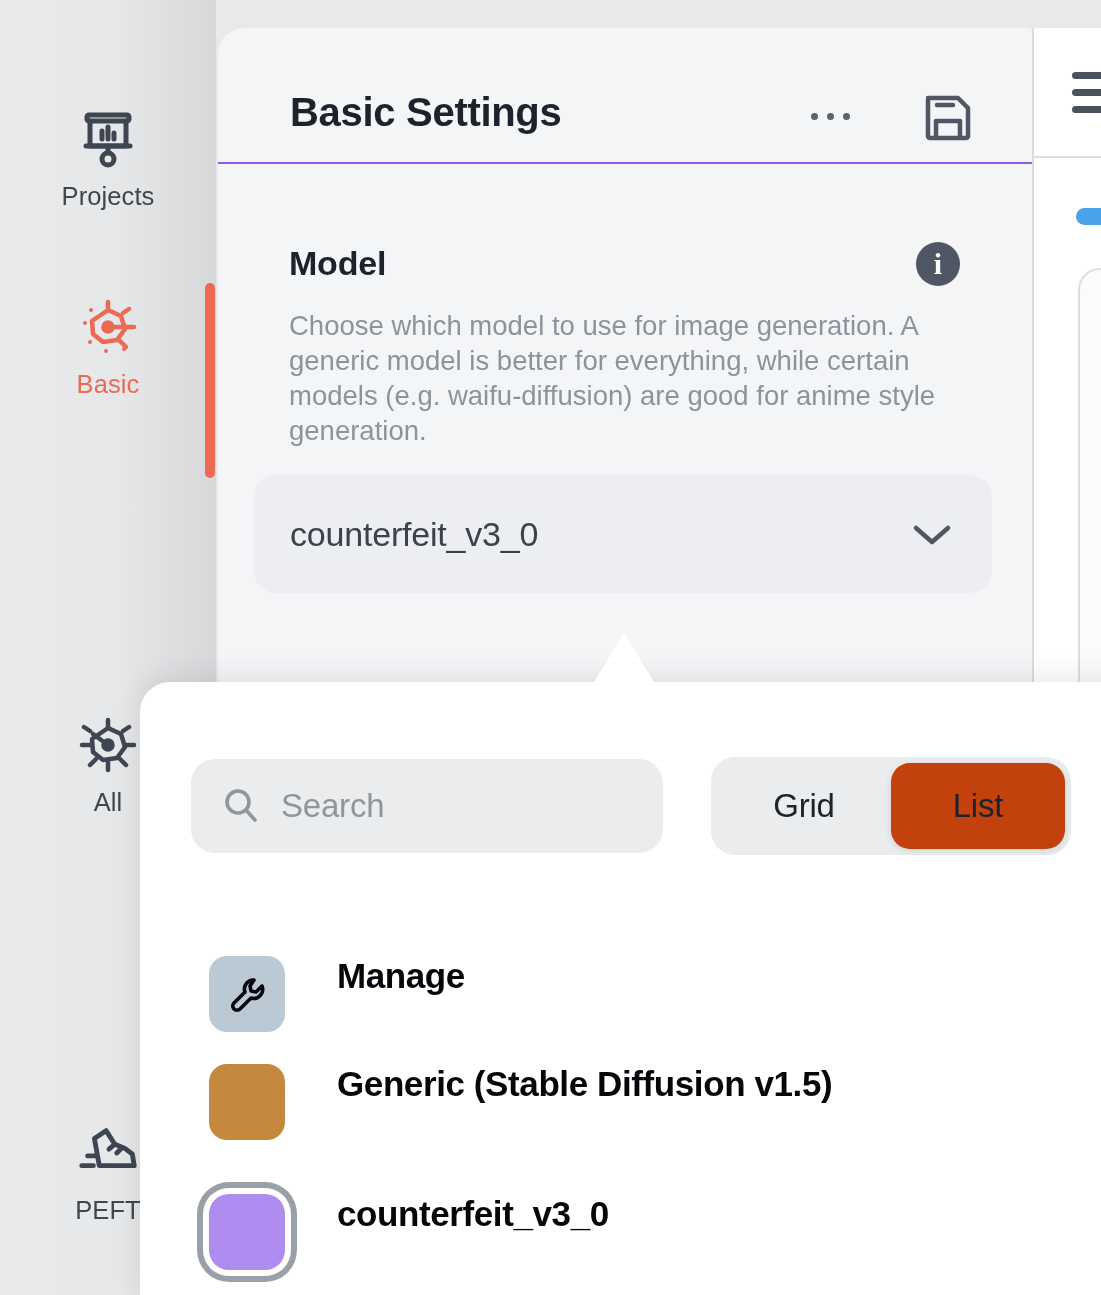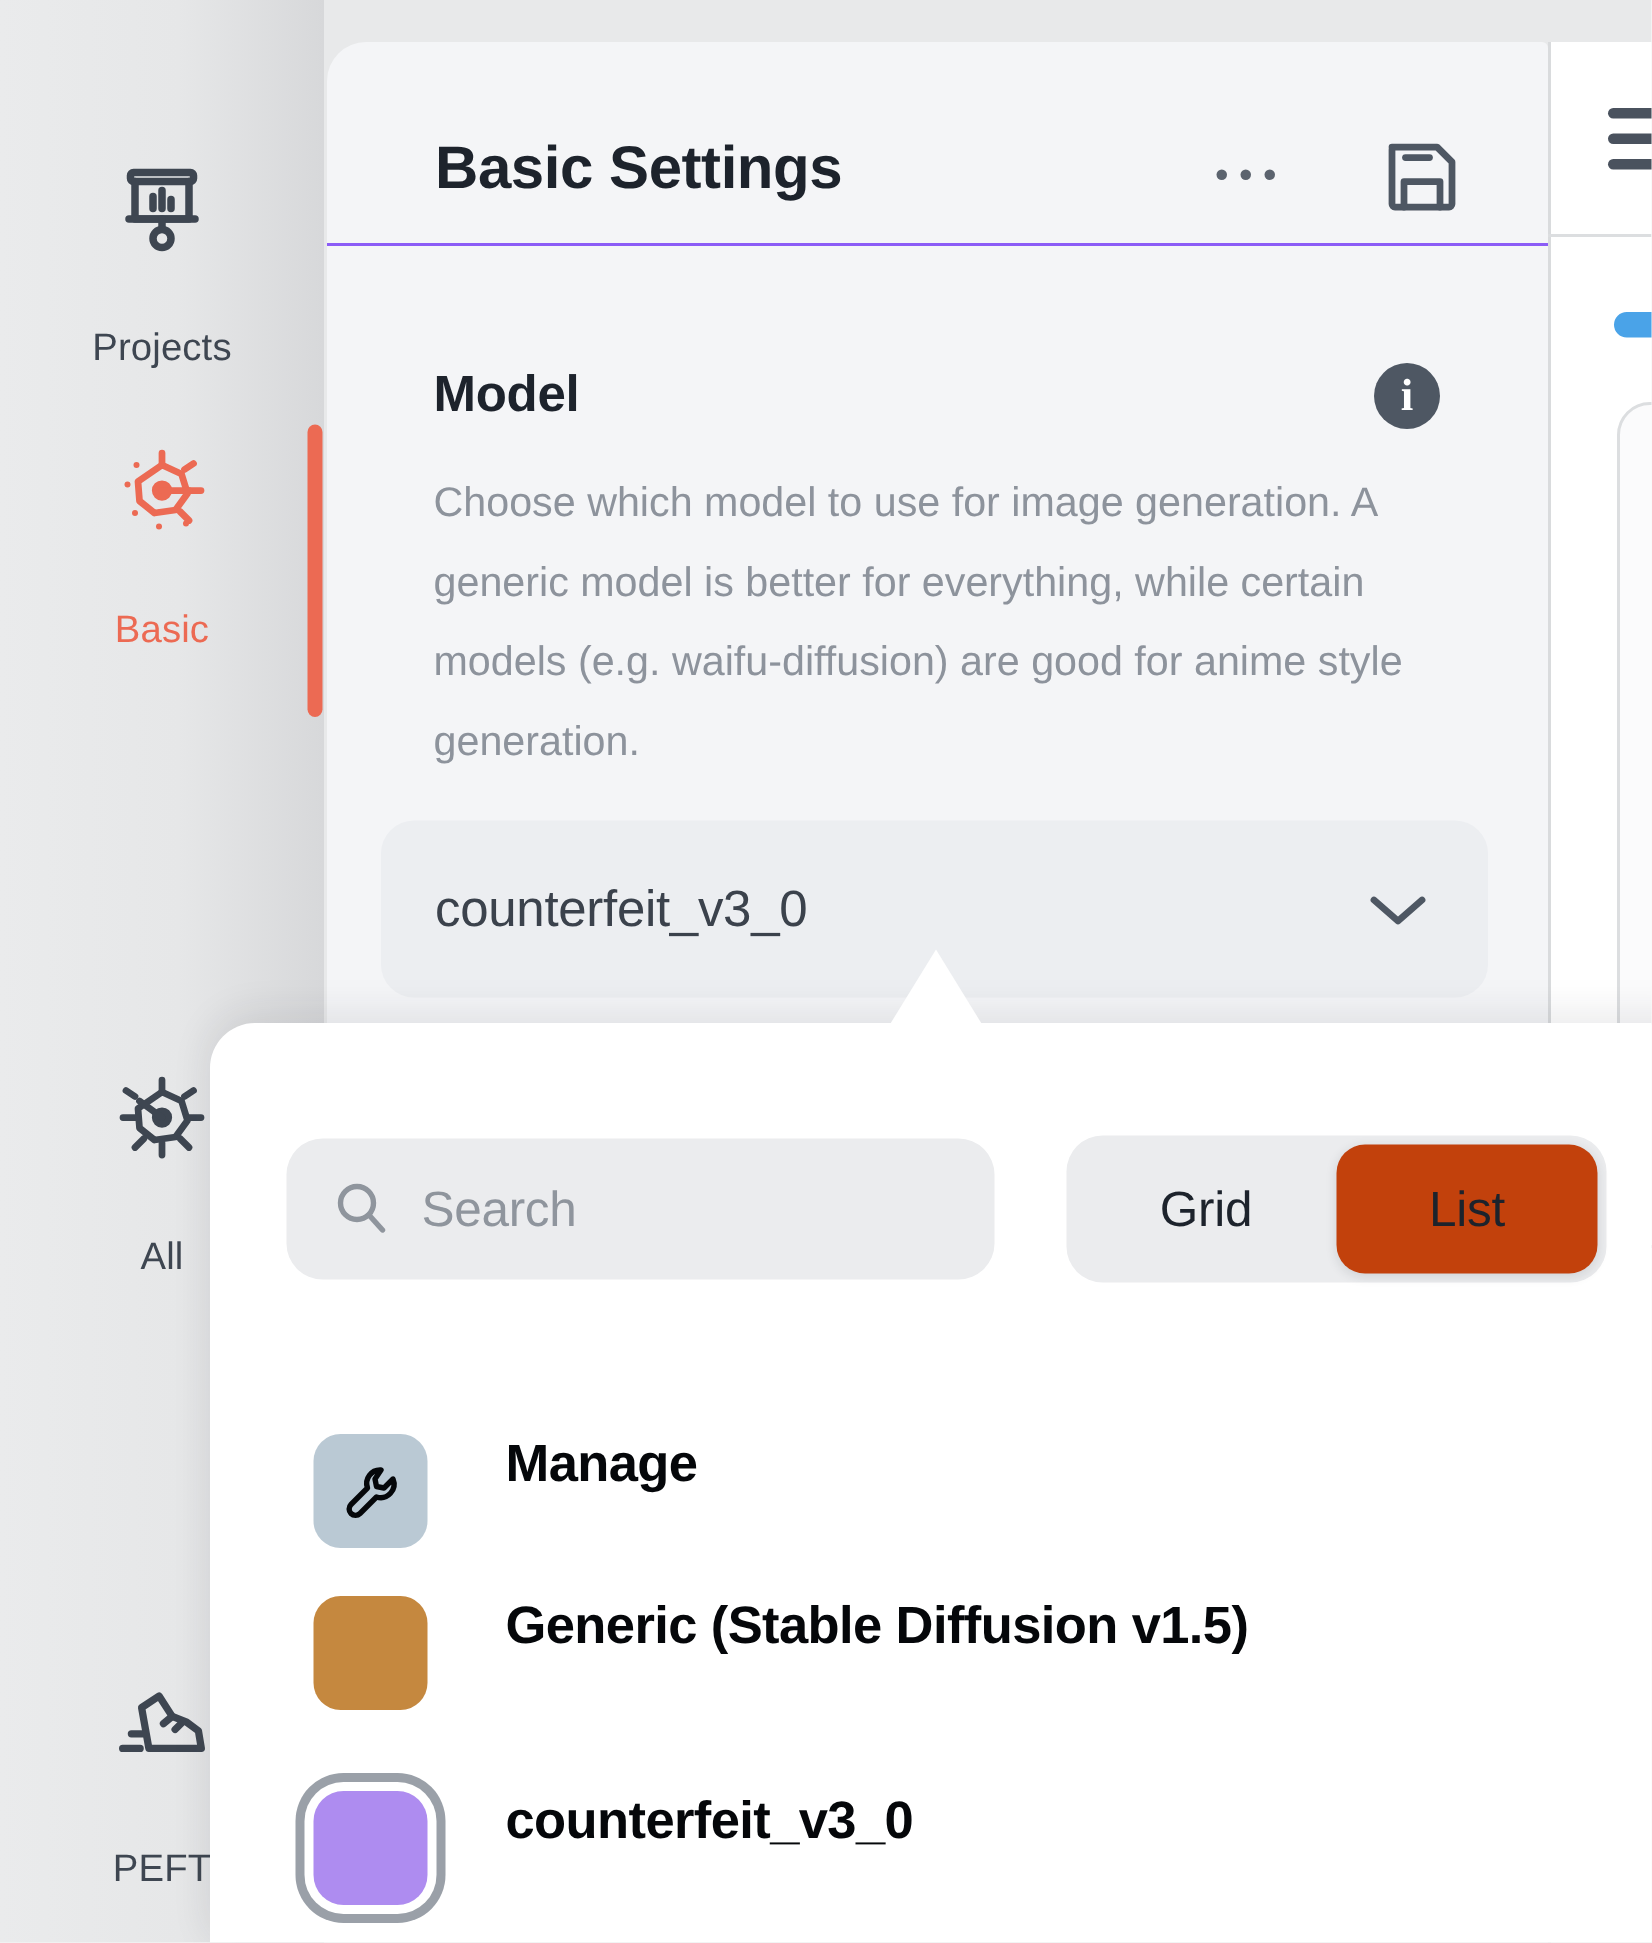--- a/index.html
+++ b/index.html
@@ -48,21 +48,20 @@
     display: flex;
     align-items: center;
     justify-content: center;
   }
   .nav-icon svg { display: block; }
   .nav-label {
     font-size: 25.5px;
     color: #3e4651;
     letter-spacing: 0.1px;
     white-space: nowrap;
-    margin-top: 36px;
   }
   .nav-item.active .nav-label { color: #ec6a53; }
 
   .active-bar {
     position: absolute;
     left: 205px;
     top: 283px;
     width: 10px;
     height: 195px;
     background: #ec6a53;
@@ -204,21 +203,21 @@
     font-weight: bold;
     font-size: 30px;
     display: flex;
     align-items: center;
     justify-content: center;
     margin-top: -4px;
   }
   .field-desc {
     margin: 22px 72px 0 71px;
     font-size: 27.5px;
-    line-height: 53px;
+    line-height: 35px;
     color: #8d939c;
     max-width: 650px;
   }
   .select-control {
     margin: 27px 0 0 36px;
     width: 738px;
     height: 118px;
     background: #eceef1;
     border-radius: 22px;
     display: flex;

